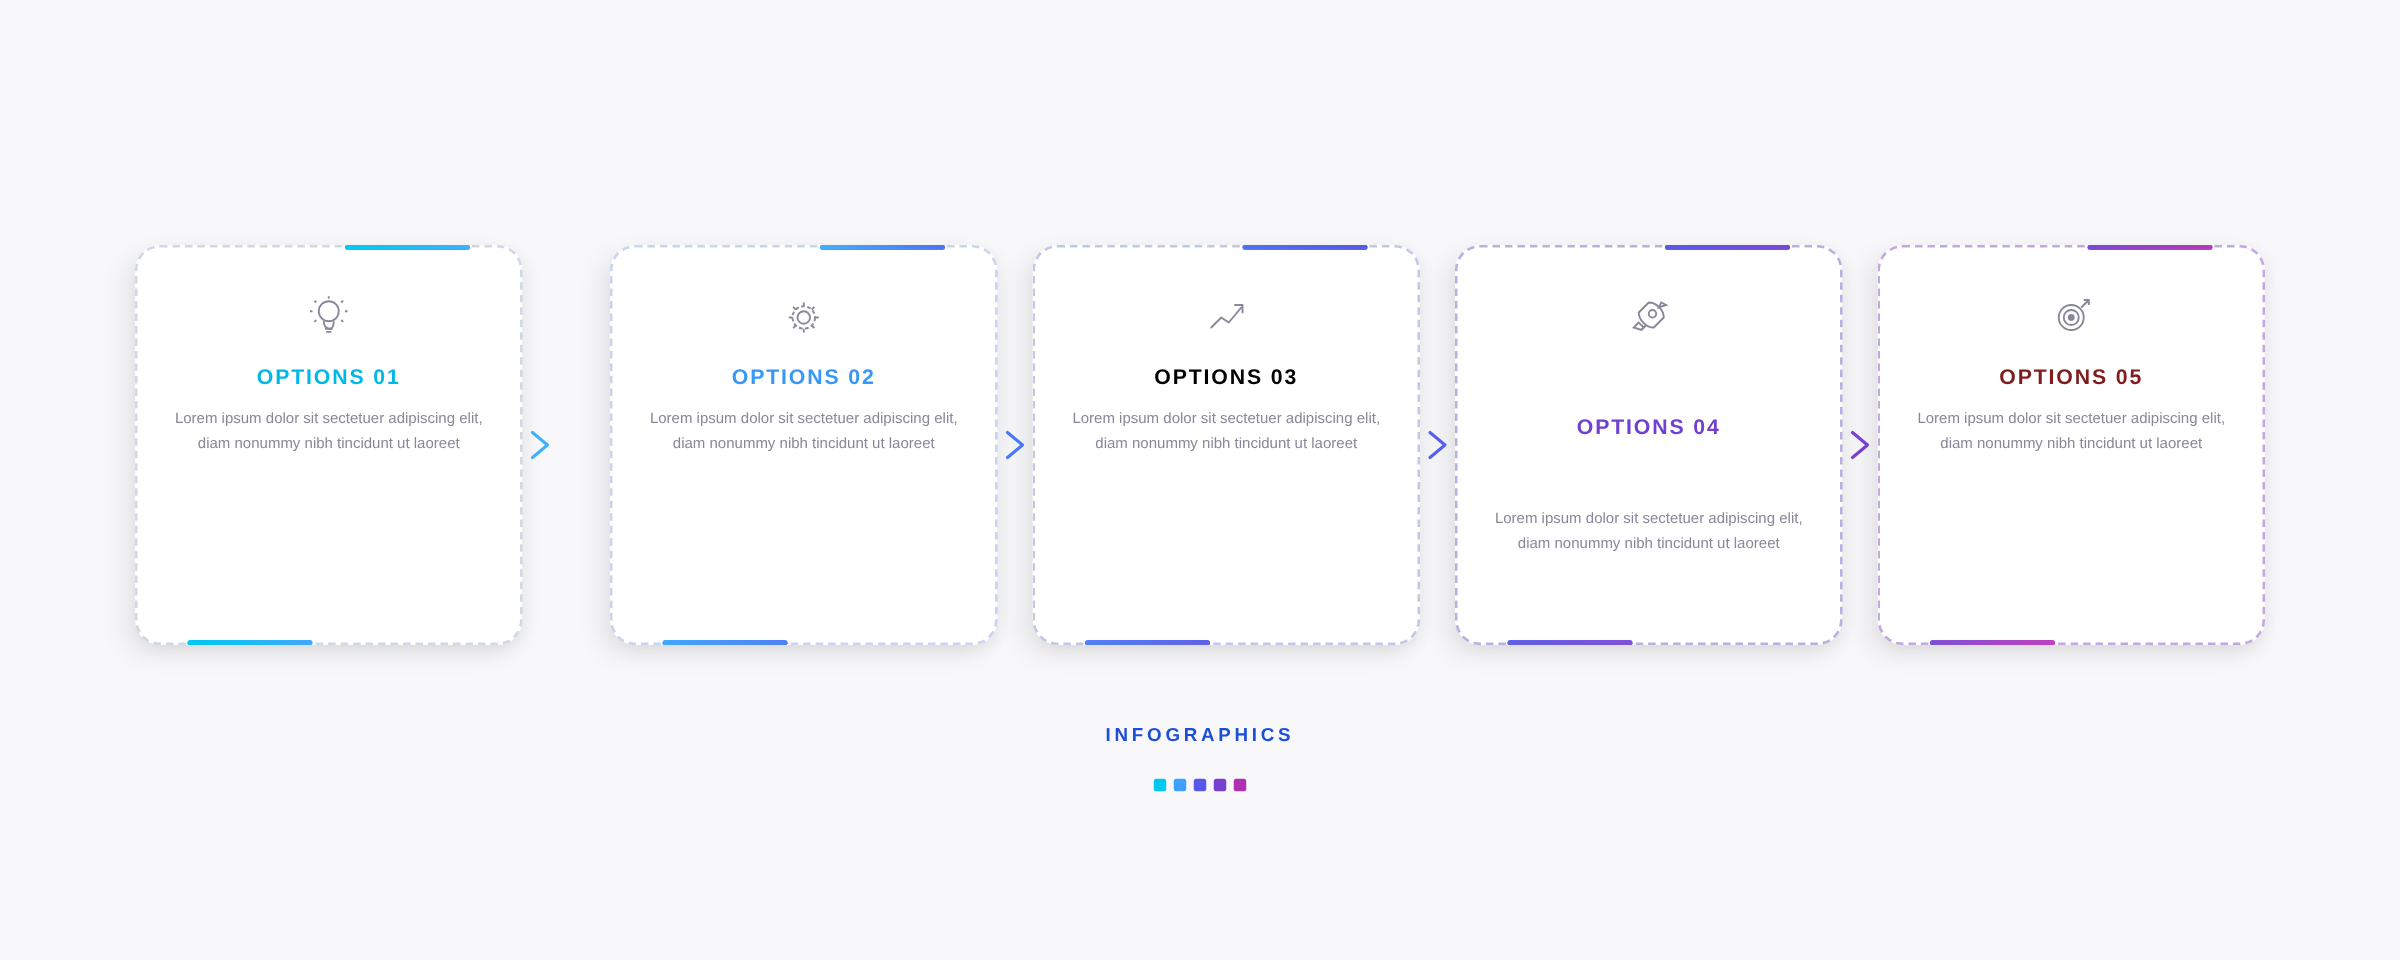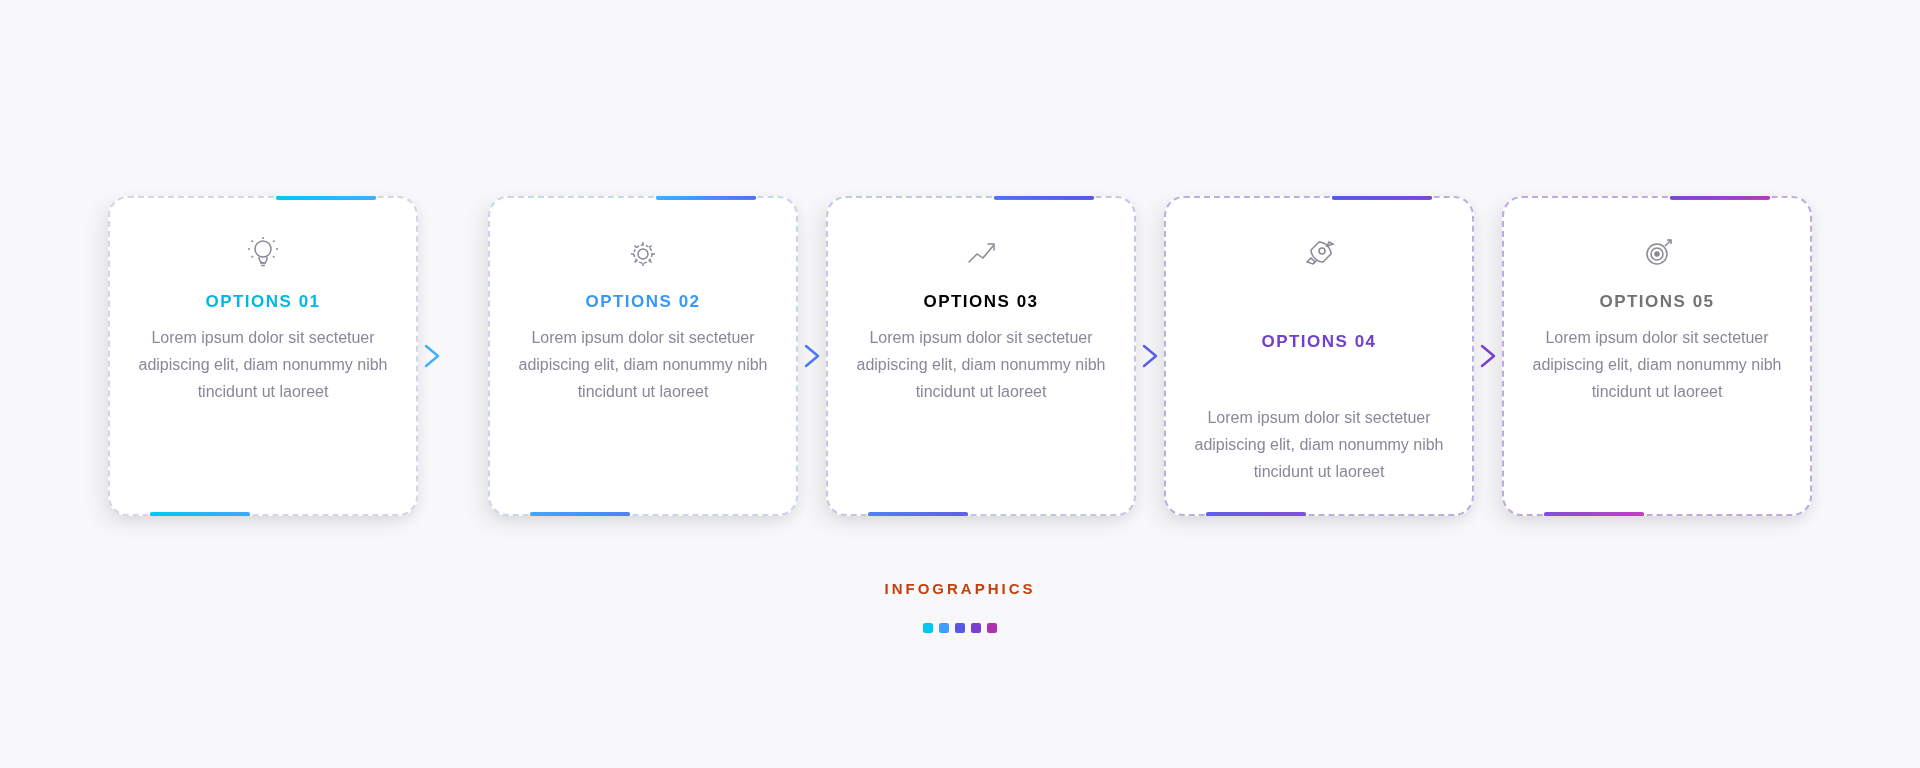--- a/index.html
+++ b/index.html
@@ -133,24 +133,24 @@
       letter-spacing: 1.5px;
       text-transform: uppercase;
       margin-bottom: 12px;
       text-align: center;
     }
 
     .card-1 .card-title { color: #00b8e8; }
     .card-2 .card-title { color: #3898f8; }
     .card-3 .card-title { color: #000000; }
     .card-4 .card-title { color: #7040d0; }
-    .card-5 .card-title { color: #737373; }
+    .card-5 .card-title { color: #7f1d1d; }
 
     .card-text {
-      font-size: 16px;
+      font-size: 12px;
       color: #888898;
       text-align: center;
       line-height: 1.7;
     }
 
     
     .arrow-connector {
       width: 32px;
       height: 32px;
       display: flex;
@@ -176,21 +176,21 @@
       display: flex;
       flex-direction: column;
       align-items: center;
       margin-top: 24px;
     }
 
     .footer-title {
       font-size: 15px;
       font-weight: 600;
       letter-spacing: 3px;
-      color: #c2410c;
+      color: #1d4ed8;
       text-transform: uppercase;
       margin-bottom: 26px;
     }
 
     .footer-dots {
       display: flex;
       gap: 6px;
     }
 
     .footer-dot {

